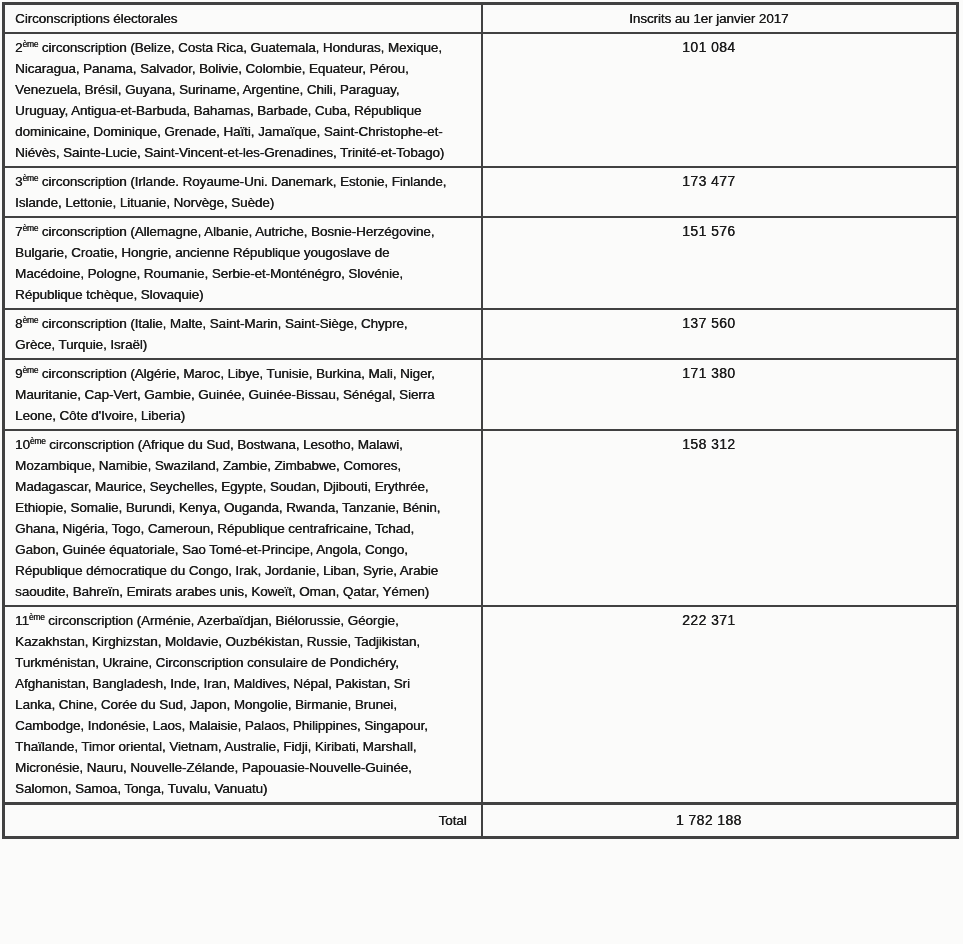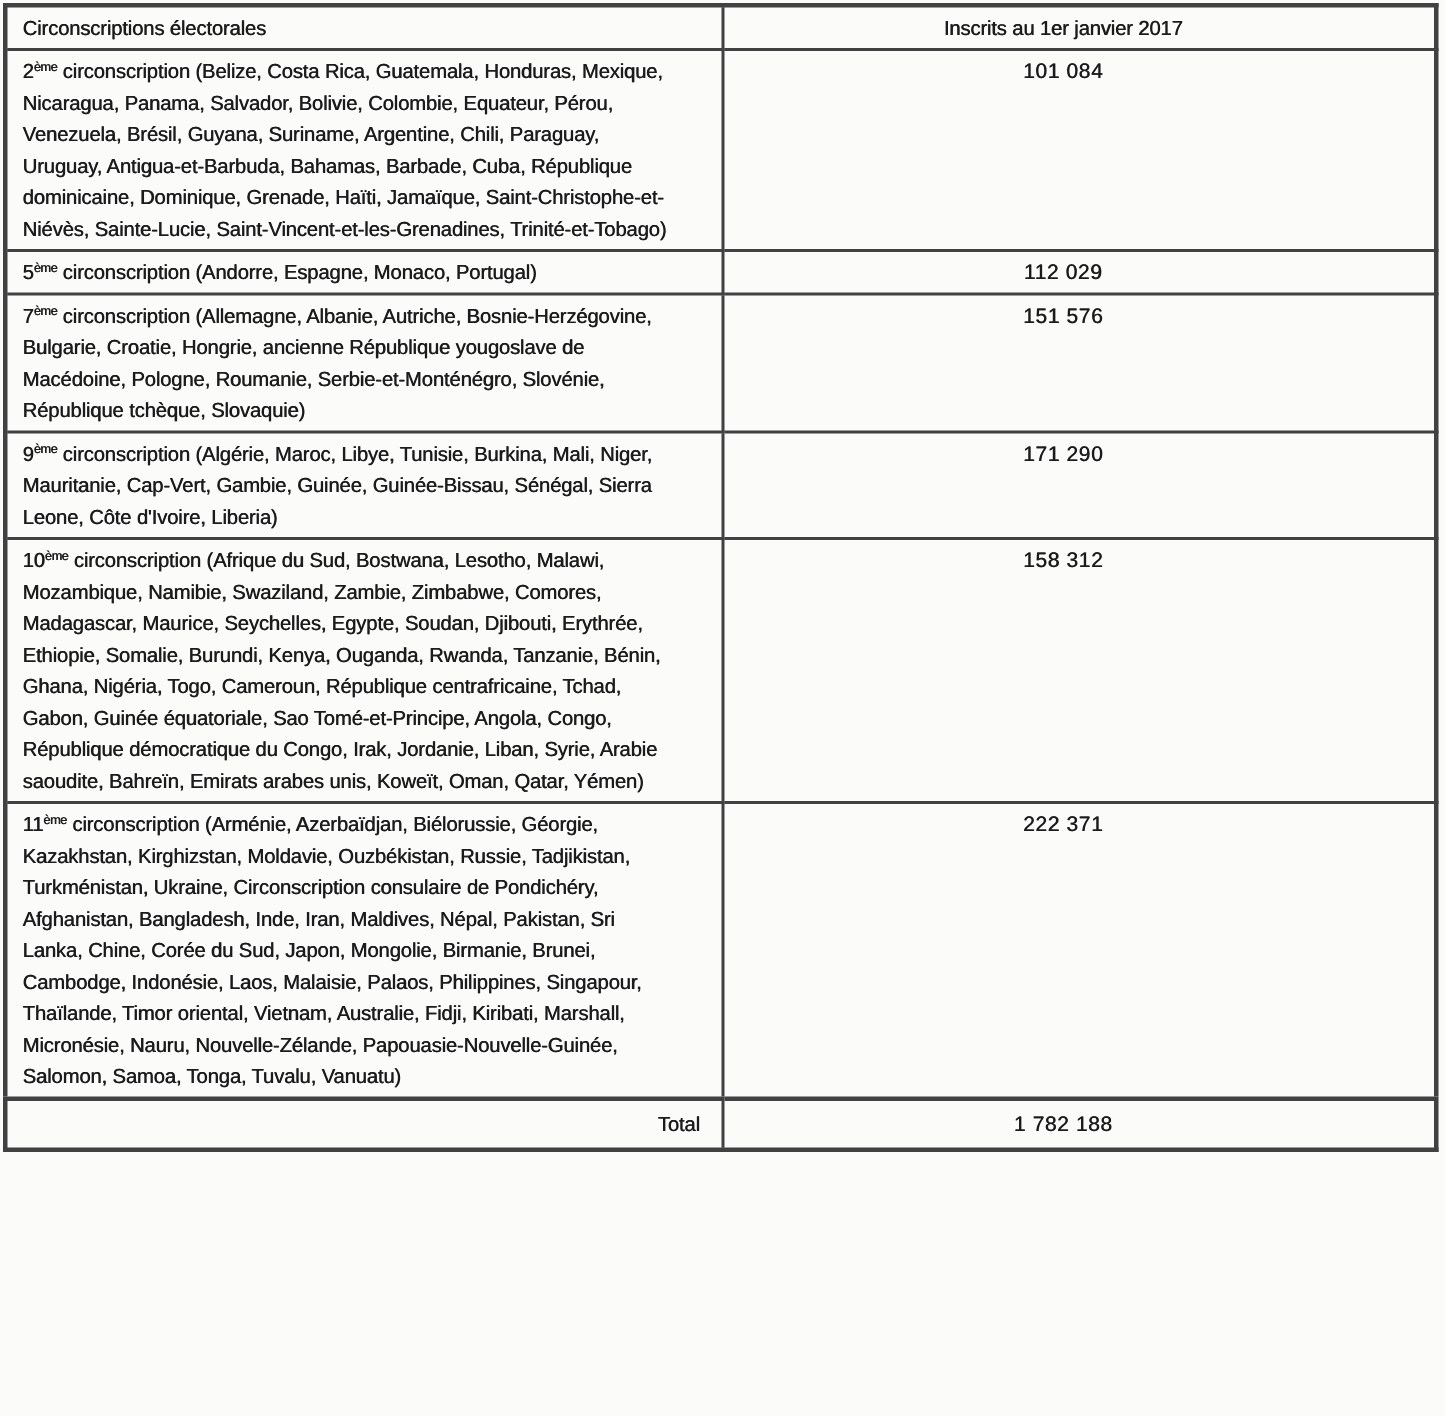--- a/index.html
+++ b/index.html
@@ -87,42 +87,48 @@
   <tr>
     <td class="circ"><span class="num">2</span><sup class="sup">ème</sup><span class="rest"> circonscription (Belize, Costa Rica, Guatemala, Honduras, Mexique,
 Nicaragua, Panama, Salvador, Bolivie, Colombie, Equateur, Pérou,
 Venezuela, Brésil, Guyana, Suriname, Argentine, Chili, Paraguay,
 Uruguay, Antigua-et-Barbuda, Bahamas, Barbade, Cuba, République
 dominicaine, Dominique, Grenade, Haïti, Jamaïque, Saint-Christophe-et-
 Niévès, Sainte-Lucie, Saint-Vincent-et-les-Grenadines, Trinité-et-Tobago)</span></td>
     <td class="value">101 084</td>
   </tr>
 
+  <tr>
+    <td class="circ"><span class="num">3</span><sup class="sup">ème</sup><span class="rest"> circonscription (Irlande. Royaume-Uni. Danemark, Estonie, Finlande,
+Islande, Lettonie, Lituanie, Norvège, Suède)</span></td>
+    <td class="value">173 477</td>
+  </tr>
 
 
-  <tr>
-    <td class="circ"><span class="num">5</span><sup class="sup">ème</sup><span class="rest"> circonscription (Andorre, Espagne, Monaco, Portugal)</span></td>
-    <td class="value">112 029</td>
-  </tr>
 
 
   <tr>
     <td class="circ"><span class="num">7</span><sup class="sup">ème</sup><span class="rest"> circonscription (Allemagne, Albanie, Autriche, Bosnie-Herzégovine,
 Bulgarie, Croatie, Hongrie, ancienne République yougoslave de
 Macédoine, Pologne, Roumanie, Serbie-et-Monténégro, Slovénie,
 République tchèque, Slovaquie)</span></td>
     <td class="value">151 576</td>
   </tr>
 
+  <tr>
+    <td class="circ"><span class="num">8</span><sup class="sup">ème</sup><span class="rest"> circonscription (Italie, Malte, Saint-Marin, Saint-Siège, Chypre,
+Grèce, Turquie, Israël)</span></td>
+    <td class="value">137 560</td>
+  </tr>
 
   <tr>
     <td class="circ"><span class="num">9</span><sup class="sup">ème</sup><span class="rest"> circonscription (Algérie, Maroc, Libye, Tunisie, Burkina, Mali, Niger,
 Mauritanie, Cap-Vert, Gambie, Guinée, Guinée-Bissau, Sénégal, Sierra
 Leone, Côte d'Ivoire, Liberia)</span></td>
-    <td class="value">171 290</td>
+    <td class="value">171 380</td>
   </tr>
 
   <tr>
     <td class="circ"><span class="num">10</span><sup class="sup">ème</sup><span class="rest"> circonscription (Afrique du Sud, Bostwana, Lesotho, Malawi,
 Mozambique, Namibie, Swaziland, Zambie, Zimbabwe, Comores,
 Madagascar, Maurice, Seychelles, Egypte, Soudan, Djibouti, Erythrée,
 Ethiopie, Somalie, Burundi, Kenya, Ouganda, Rwanda, Tanzanie, Bénin,
 Ghana, Nigéria, Togo, Cameroun, République centrafricaine, Tchad,
 Gabon, Guinée équatoriale, Sao Tomé-et-Principe, Angola, Congo,
 République démocratique du Congo, Irak, Jordanie, Liban, Syrie, Arabie

